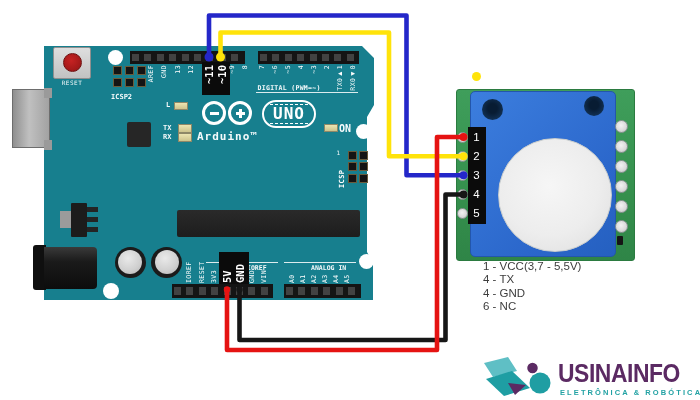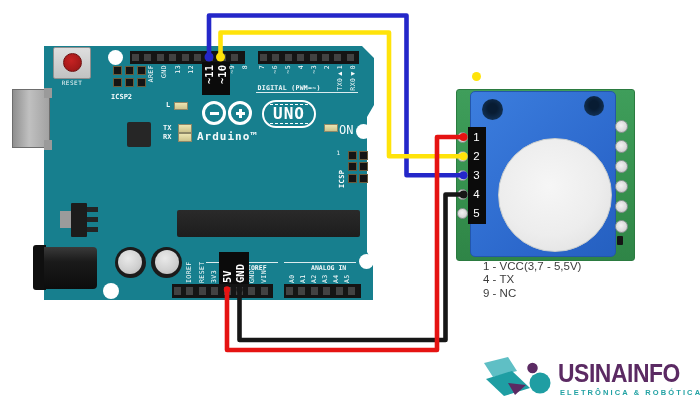--- a/index.html
+++ b/index.html
@@ -119,21 +119,21 @@
 
   <div class="abs ring" style="left:202px;top:101px;"></div>
   <div class="abs ring" style="left:228px;top:101px;"></div>
   <div class="abs" style="left:209.5px;top:111.5px;width:9px;height:3px;background:#fff;"></div>
   <div class="abs" style="left:235.5px;top:111.5px;width:9px;height:3px;background:#fff;"></div>
   <div class="abs" style="left:238.5px;top:108.5px;width:3px;height:9px;background:#fff;"></div>
   <div class="abs" id="uno-box">UNO</div>
   <div class="abs silk" style="left:197px;top:130px;font-size:11px;font-weight:700;letter-spacing:1px;">Arduino™</div>
 
   <div class="abs led" style="left:323.5px;top:123.5px;width:12.5px;height:6.5px;"></div>
-  <div class="abs silk" style="left:339px;top:122.5px;font-size:12px;font-weight:400;">ON</div>
+  <div class="abs silk" style="left:339px;top:122.5px;font-size:10px;font-weight:700;">ON</div>
   <div class="abs silk" style="left:336.5px;top:148.5px;font-size:6px;">1</div>
   <span class="vb" style="left:337.5px;top:188px;font-weight:700;font-size:7px;">ICSP</span>
   <div class="abs" style="left:347.5px;top:150.5px;width:22px;height:33px;display:grid;grid-template-columns:repeat(2,9px);grid-template-rows:repeat(3,9px);gap:2.5px;">
     <span class="icsp-pin"></span>
       <span class="icsp-pin"></span>
     <span class="icsp-pin"></span>
       <span class="icsp-pin"></span>
     <span class="icsp-pin"></span>
       <span class="icsp-pin"></span>
   </div>
@@ -218,21 +218,22 @@
     <circle cx="239.5" cy="289.5" r="3.2" fill="#161616"></circle>
     <circle cx="463.5" cy="137" r="4" fill="#e51312"></circle>
     <circle cx="463.5" cy="156.2" r="4" fill="#ffe30a"></circle>
     <circle cx="463.5" cy="175.3" r="4" fill="#2427c9"></circle>
     <circle cx="463.5" cy="194.5" r="4" fill="#161616"></circle>
   </svg>
 
   <div class="abs" id="legend">
       <div class="legend-line">1 - VCC(3,7 - 5,5V)</div>
       <div class="legend-line">4 - TX</div>
-      <div class="legend-line">9 - NC</div>
+      <div class="legend-line">4 - GND</div>
+      <div class="legend-line">6 - NC</div>
     </div>
 
   <svg class="abs" style="left:483px;top:354px;" width="72" height="46" viewBox="0 0 72 46">
     <polygon points="1,9 25,3 34,17 10,23" fill="#5fbfc5"></polygon>
     <polygon points="3,25 29,17 47,34 21,42" fill="#1f9ea3"></polygon>
     <circle cx="57" cy="29" r="10.5" fill="#1f9ea3"></circle>
     <circle cx="49.5" cy="14" r="6" fill="#5b2a63" stroke="#ffffff" stroke-width="1.5"></circle>
     <polygon points="25,29 43,31 32,41" fill="#5b2a63"></polygon>
   </svg>
   <div class="abs" id="brand-name">USINAINFO</div>

